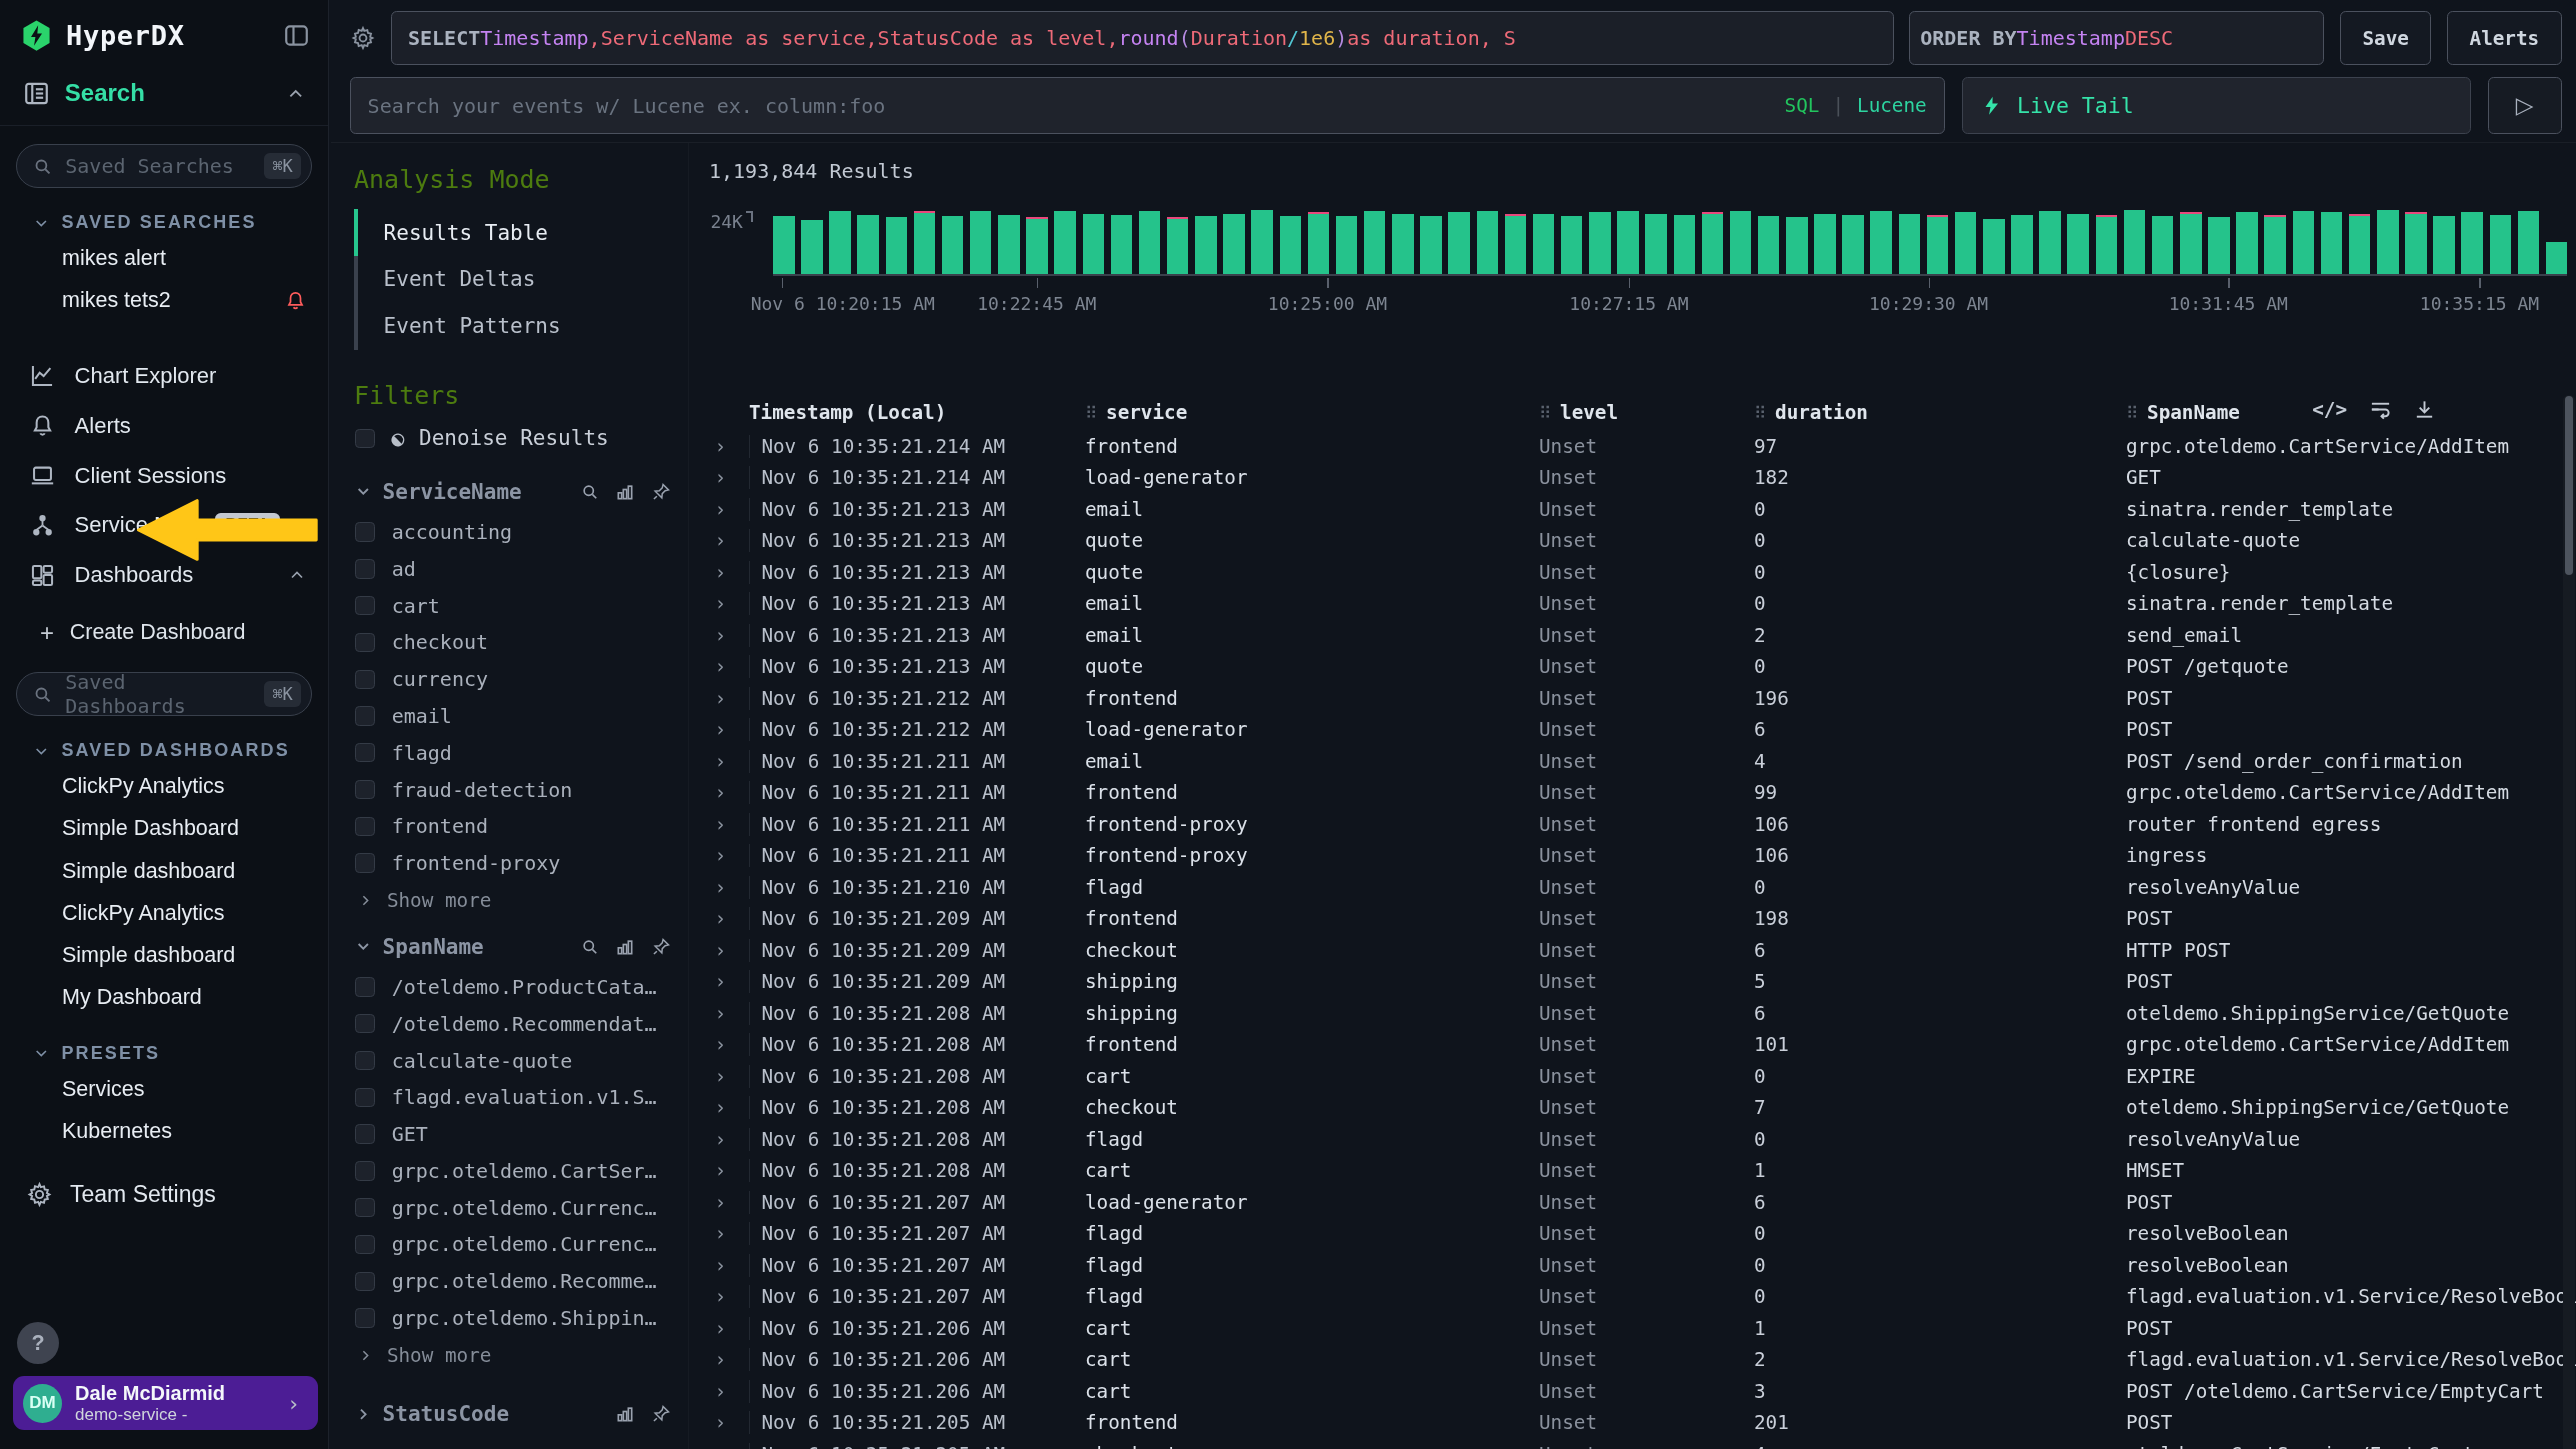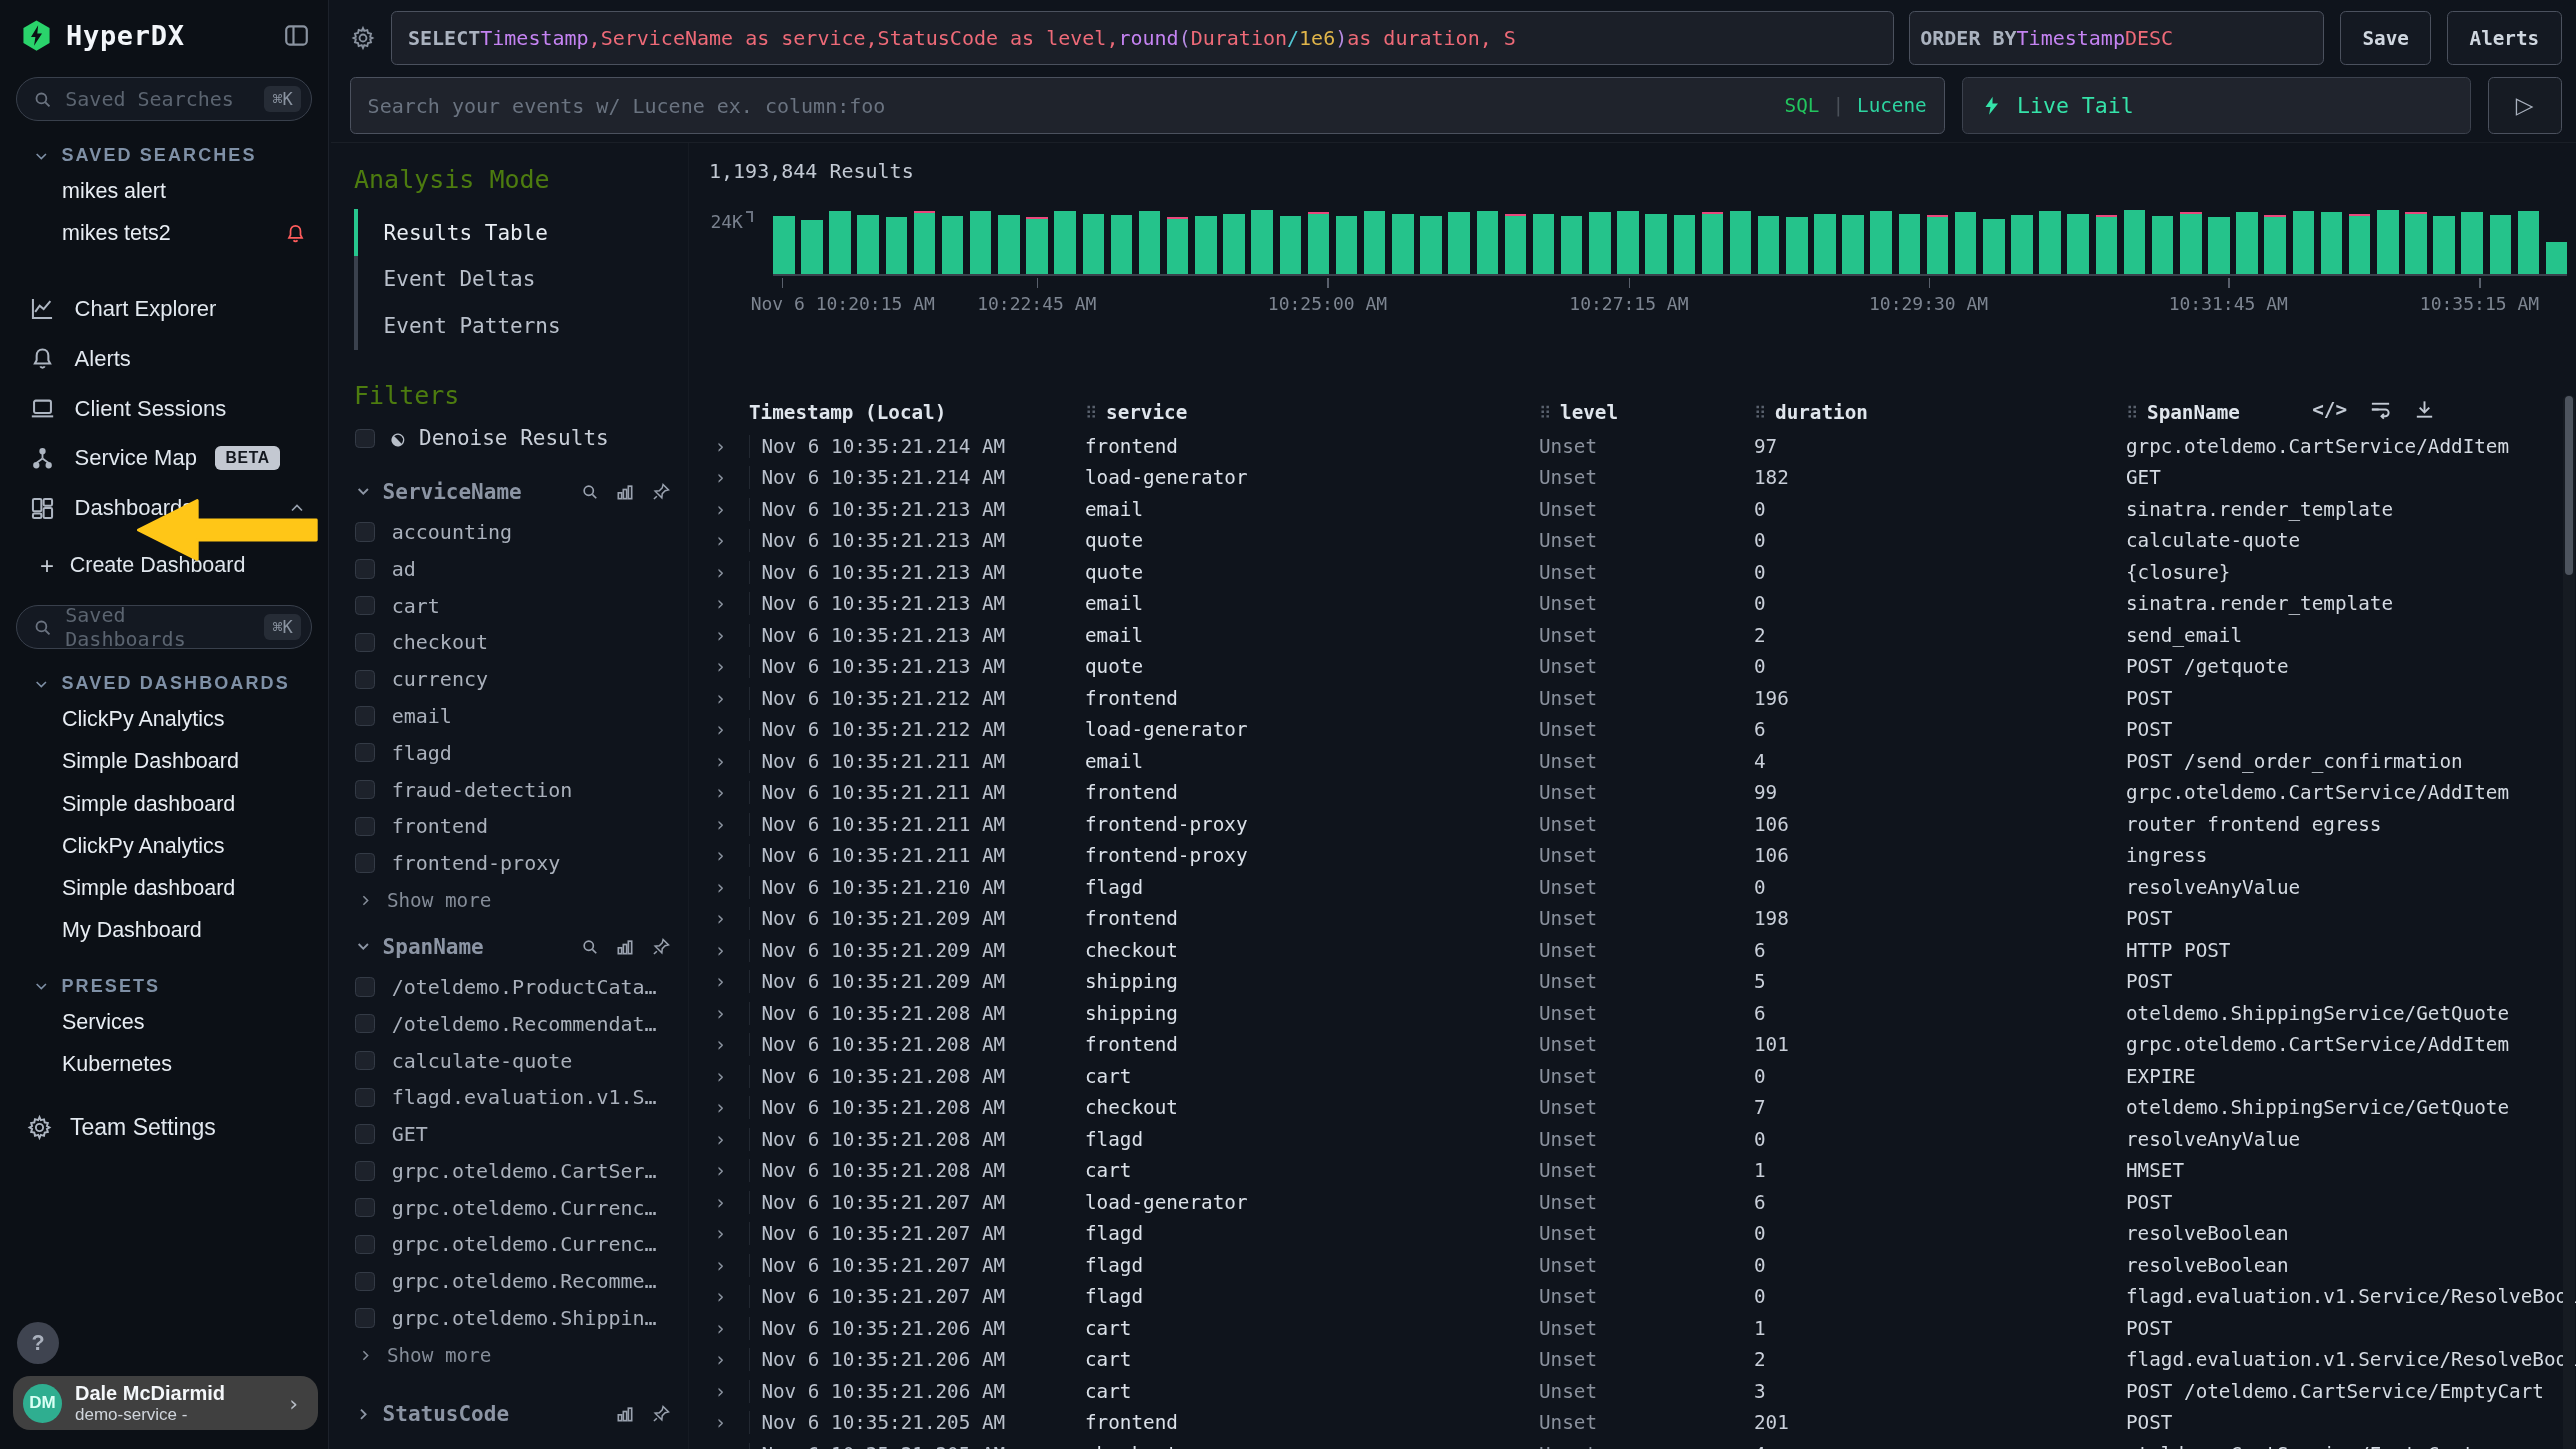--- a/index.html
+++ b/index.html
@@ -38,22 +38,22 @@
   .beta-badge { background:#c3c8d1; color:#14181f; font-size:15.7px; font-weight:bold;
     border-radius:5.7px; padding:2.9px 10px; letter-spacing:0.7px; }
   .create-dash { display:flex; align-items:center; gap:15.7px; padding:18.6px 21.5px 7.2px 40px;
     font-family:"Liberation Sans",sans-serif; font-size:21.5px; color:#dfe5ec; cursor:pointer; }
   .plus-glyph { font-size:24px; color:#c6ccd5; }
   .team-settings { display:flex; align-items:center; gap:17px; padding:29px 21.5px 11.4px 26px;
     font-family:"Liberation Sans",sans-serif; font-size:23px; color:#e2e8ef; cursor:pointer; }
   .help-circle { position:absolute; left:17px; bottom:86px; width:42px; height:42px; border-radius:50%;
     background:#3f4450; display:flex; align-items:center; justify-content:center;
     color:#aab1bd; font-size:21.5px; font-weight:bold; cursor:pointer; font-family:"Liberation Sans",sans-serif; }
-  .user-card { position:absolute; left:13px; bottom:20px; width:305px; height:54px; border-radius:17px;
-    background:#404040; display:flex; align-items:center; gap:13px; padding:0 18px 0 10px; cursor:pointer; }
+  .user-card { position:absolute; left:13px; bottom:20px; width:305px; height:54px; border-radius:11px;
+    background:#4c1d95; display:flex; align-items:center; gap:13px; padding:0 18px 0 10px; cursor:pointer; }
   .avatar { width:39px; height:39px; border-radius:50%; background:#2fae90; display:flex; align-items:center;
     justify-content:center; font-size:17px; font-weight:bold; color:#d9fff4; font-family:"Liberation Sans",sans-serif; }
   .user-meta { flex:1; line-height:1.15; }
   .user-name { font-family:"Liberation Sans",sans-serif; font-size:20px; font-weight:bold; color:#f4f7fa; }
   .user-org { font-family:"Liberation Sans",sans-serif; font-size:17px; color:#d0d5dc; }
   .user-chev { color:#b8bec7; font-size:21.5px; }
   .yellow-arrow { position:absolute; left:137px; top:499px; pointer-events:none; }
 
   
   .content { position:absolute; left:331px; top:0; width:2245px; height:1450px; }
@@ -162,20 +162,33 @@
         </svg>
       <span class="logo-text">HyperDX</span>
       <span class="icon-btn">
         <svg class="ic" width="29" height="29" viewBox="0 0 24 24" fill="none" stroke="#8a93a0" stroke-width="1.8">
             <rect x="3.5" y="4.5" width="17" height="15" rx="3"></rect>
             <line x1="9.5" y1="4.5" x2="9.5" y2="19.5"></line>
           </svg>
       </span>
     </div>
 
+    <div class="search-head">
+      <svg class="ic" width="29" height="29" viewBox="0 0 24 24" fill="none" stroke="#aeb6c2" stroke-width="1.8">
+          <rect x="3.5" y="4" width="17" height="16" rx="2"></rect>
+          <line x1="8.5" y1="4" x2="8.5" y2="20"></line>
+          <line x1="11.5" y1="8.5" x2="17.5" y2="8.5"></line>
+          <line x1="11.5" y1="12" x2="17.5" y2="12"></line>
+          <line x1="11.5" y1="15.5" x2="17.5" y2="15.5"></line>
+        </svg>
+      <span class="search-head-label">Search</span>
+      <svg class="ic" width="21.5" height="21.5" viewBox="0 0 24 24" fill="none" stroke="#9aa2af" stroke-width="2">
+          <polyline points="6,15 12,9 18,15"></polyline>
+        </svg>
+    </div>
 
     <div class="pill-input">
       <svg class="ic" width="21.5" height="21.5" viewBox="0 0 24 24" fill="none" stroke="#6b7380" stroke-width="2">
           <circle cx="10.5" cy="10.5" r="5.5"></circle>
           <line x1="14.8" y1="14.8" x2="19.5" y2="19.5"></line>
         </svg>
       <span class="pill-placeholder">Saved Searches</span>
       <span class="kbd">⌘K</span>
     </div>
 

